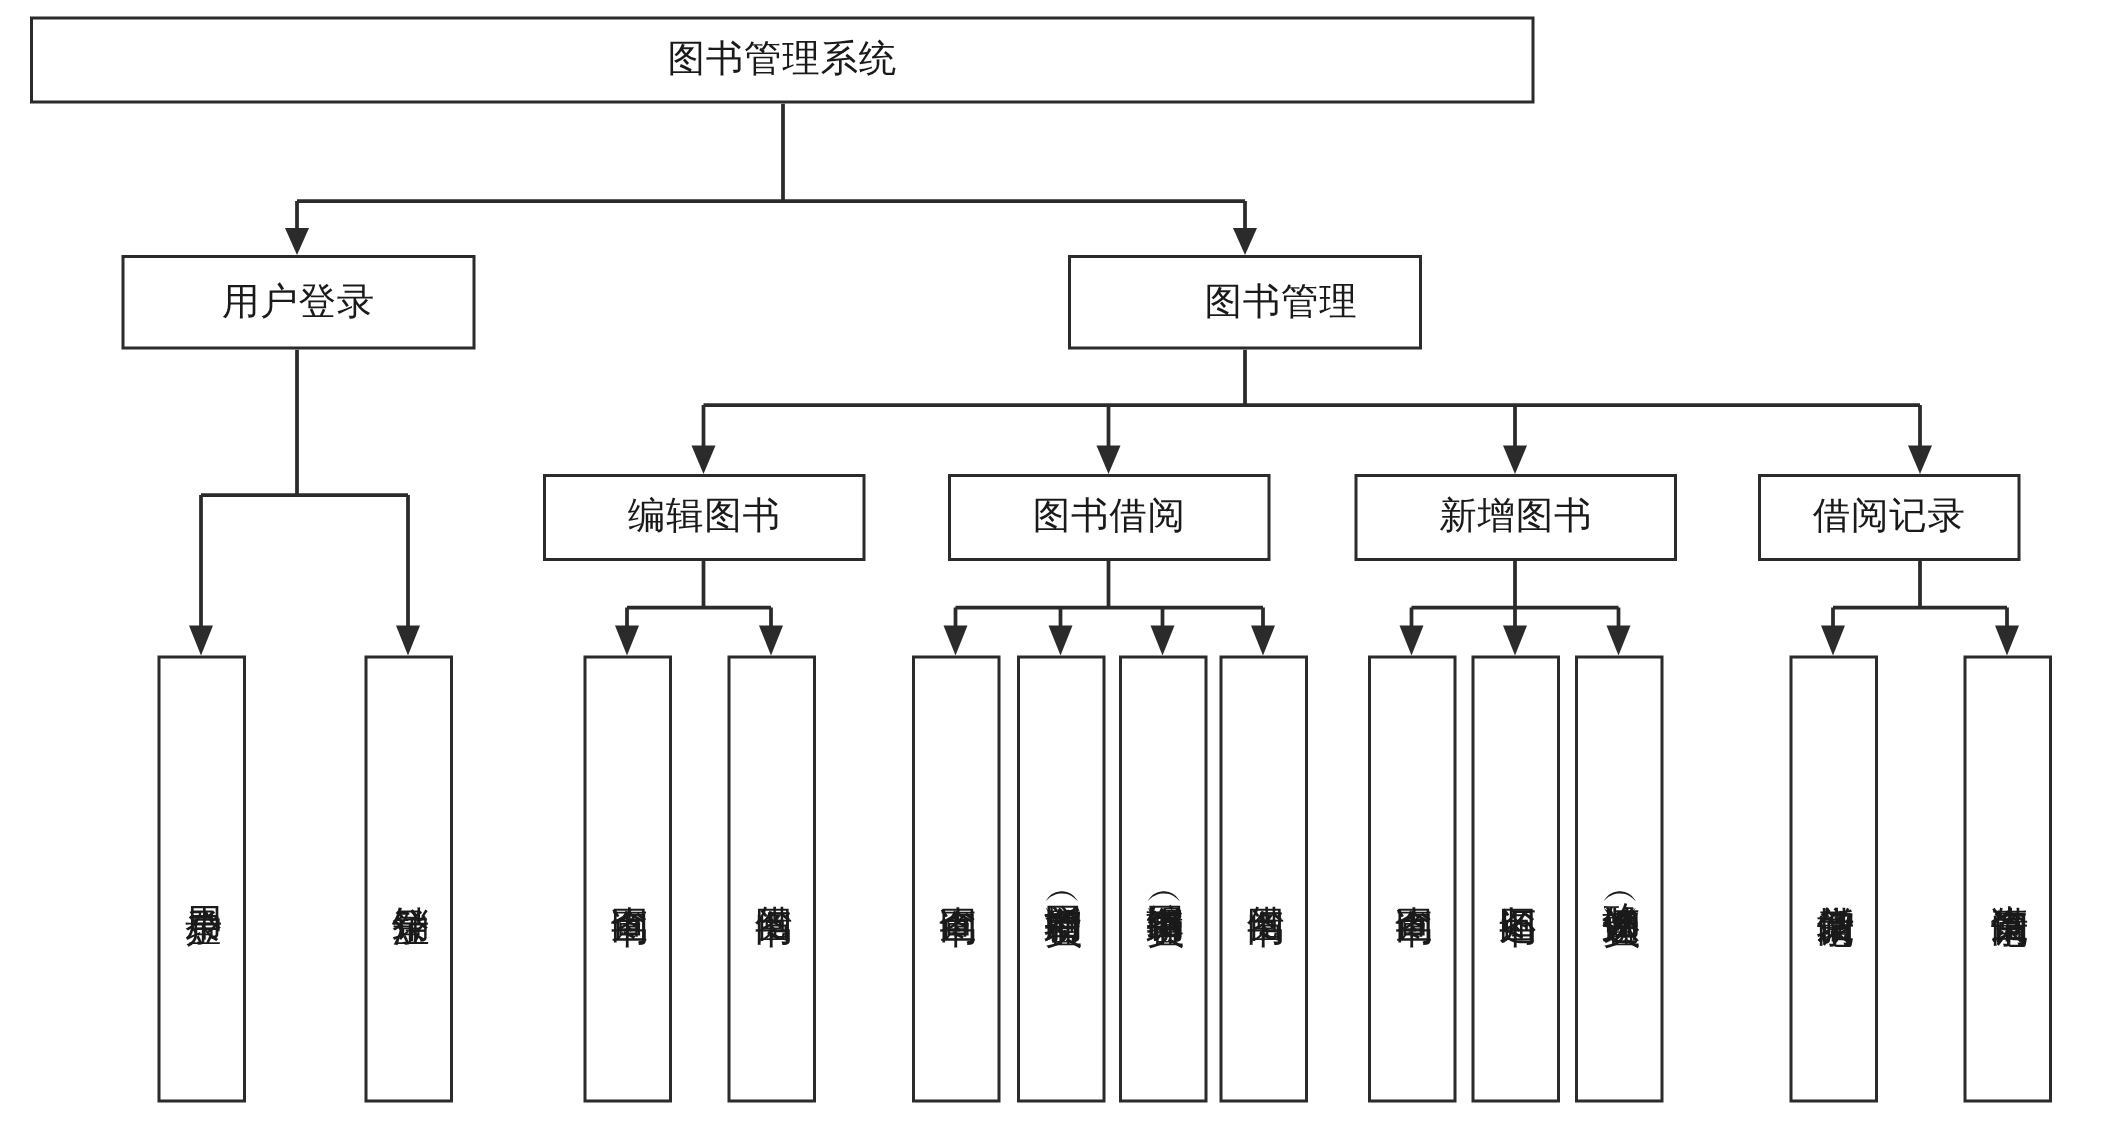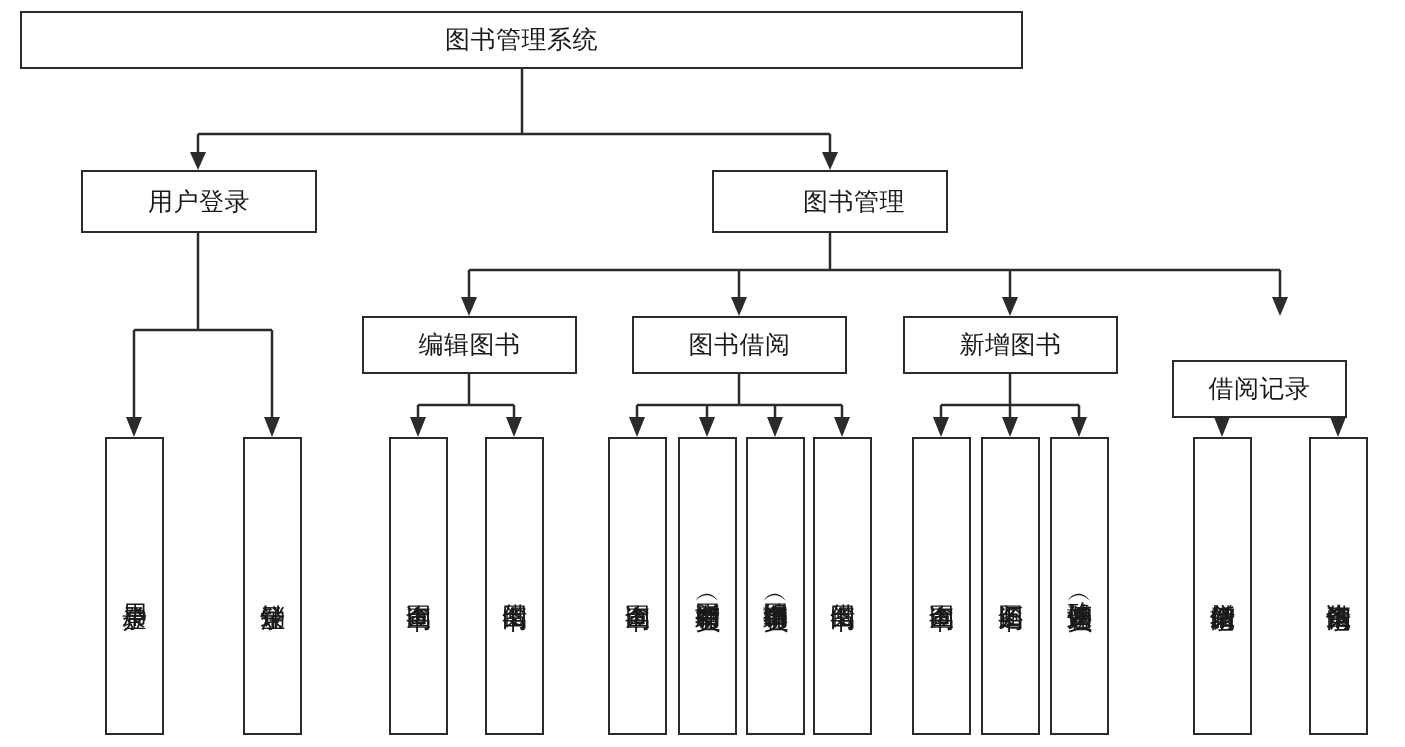--- a/index.html
+++ b/index.html
@@ -176,21 +176,21 @@
   </div>
 
   <div class="node horiz" style="left:632px; top:316px; width:215px; height:58px;">
     <span class="node-label">图书借阅</span>
   </div>
 
   <div class="node horiz" style="left:903px; top:316px; width:215px; height:58px;">
     <span class="node-label">新增图书</span>
   </div>
 
-  <div class="node horiz" style="left:1172px; top:316px; width:175px; height:58px;margin-top:44px;">
+  <div class="node horiz" style="left:1172px; top:316px; width:175px; height:58px;">
     <span class="node-label">借阅记录</span>
   </div>
 
   <div class="node vert" style="left:105px; top:437px; width:59px; height:298px;">
     <span class="node-label">用户登录</span>
   </div>
 
   <div class="node vert" style="left:243px; top:437px; width:59px; height:298px;">
     <span class="node-label">注销登录</span>
   </div>

